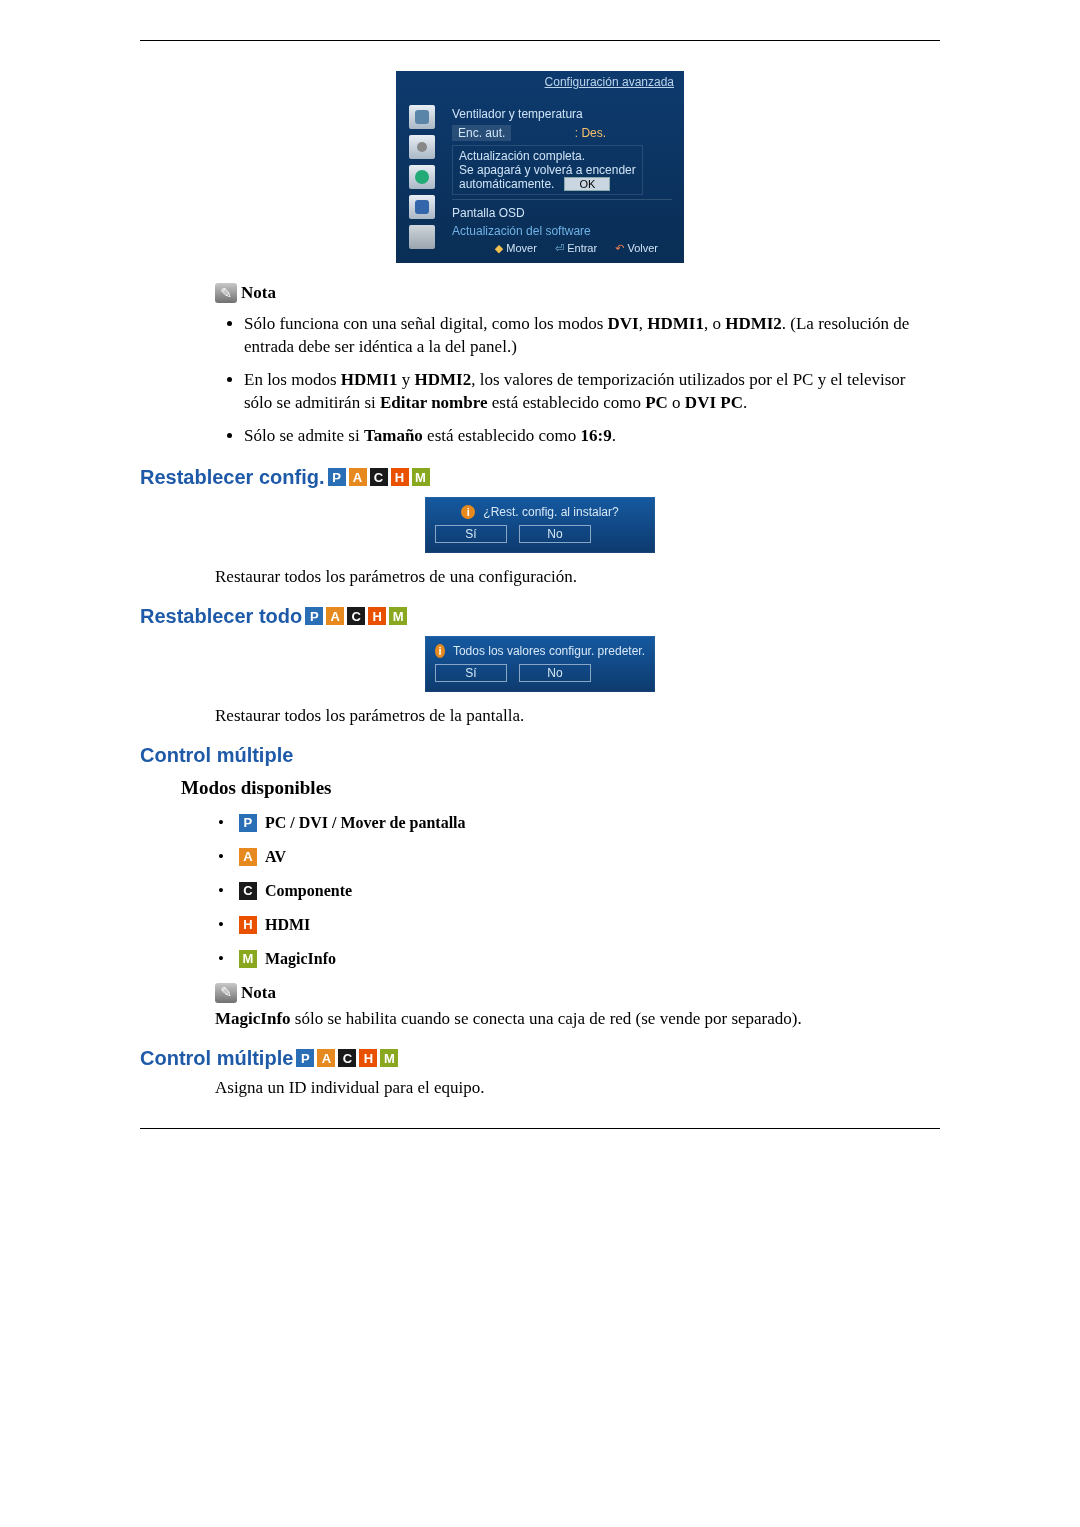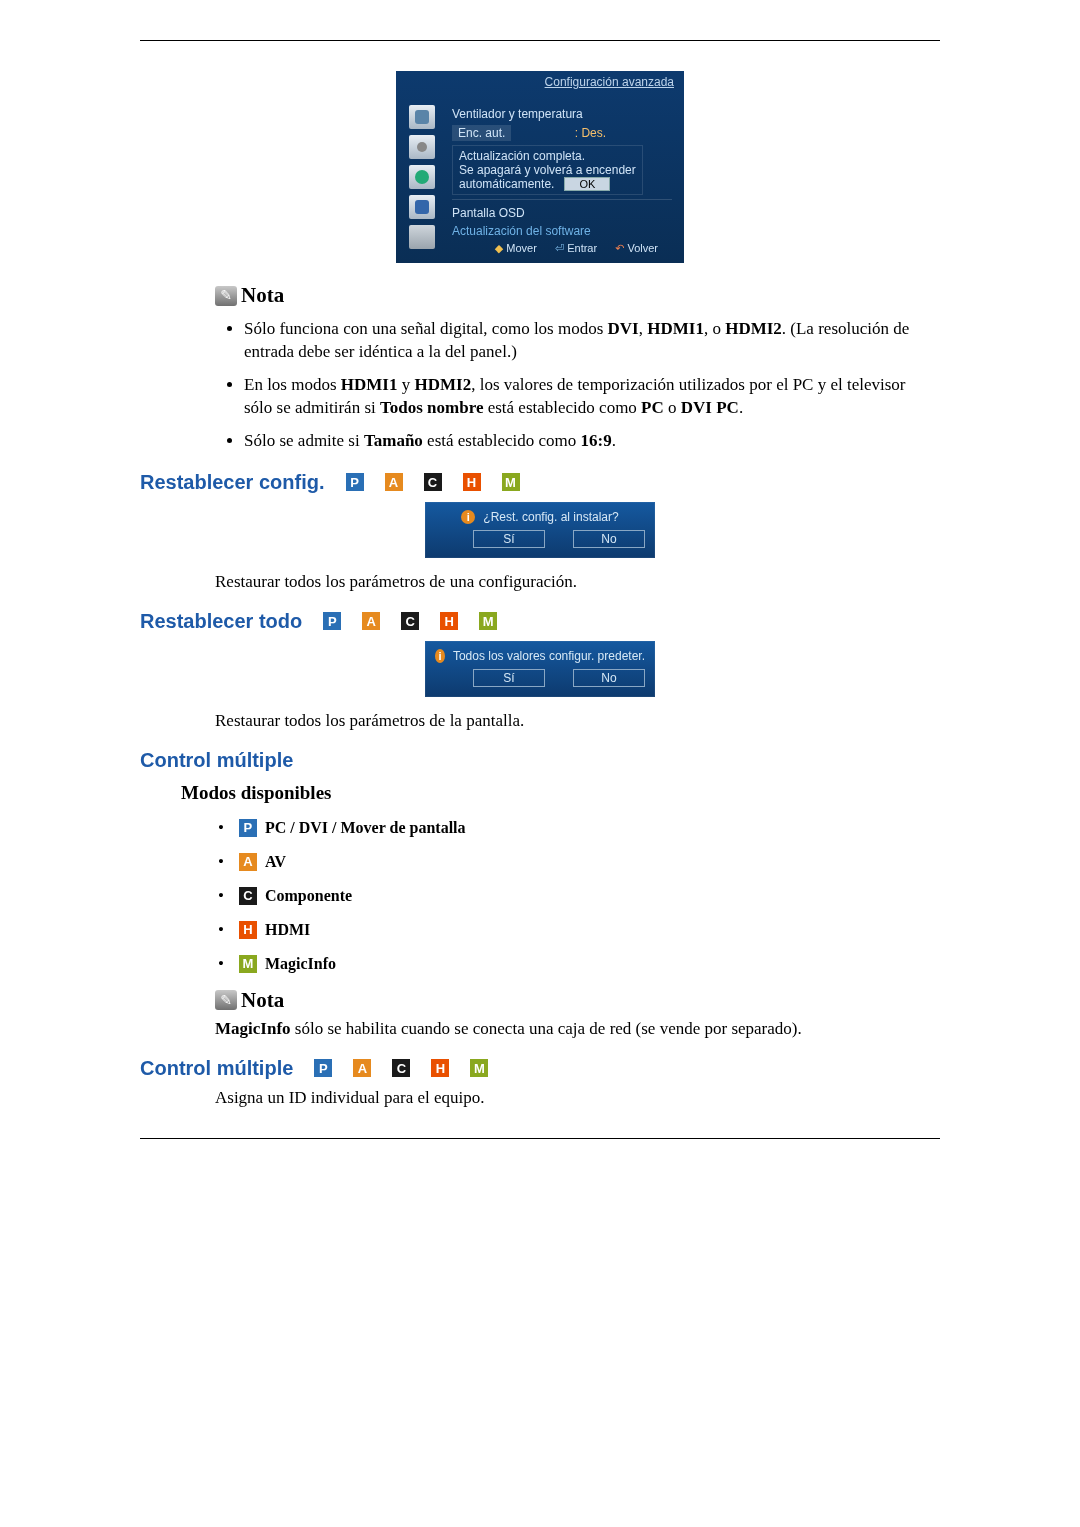--- a/index.html
+++ b/index.html
@@ -118,41 +118,41 @@
     gap: 4px;
     margin: 10px 0 6px 75px;
   }
   .note-icon {
     width: 22px; height: 20px;
     background: linear-gradient(#c8c8c8,#707070);
     border-radius: 3px;
     display:flex; align-items:center; justify-content:center;
     color:#fff; font-size:14px;
   }
-  .note-label { font-weight: bold; font-size: 21px; }
+  .note-label { font-weight: bold; font-size: 17px; }
 
   ul.bullet-list {
     margin: 4px 0 10px 78px;
     padding: 0 10px 0 26px;
   }
   ul.bullet-list li {
     margin: 10px 0;
     line-height: 1.35;
     font-size: 17px;
   }
 
   h3.blue {
     color: #1e5aa8;
     font-family: Arial, Helvetica, sans-serif;
     font-weight: bold;
     font-size: 20px;
     margin: 18px 0 8px 0;
     display: flex;
     align-items: center;
-    gap: 20px;
+    gap: 2px;
   }
   h3.blue.nochips { display:block;}
   h4.sub {
     font-weight: bold;
     font-size: 19px;
     margin: 10px 0 8px 41px;
   }
 
   .chip {
     display:inline-flex; align-items:center; justify-content:center;
@@ -177,21 +177,21 @@
     color:#d6e8f6;
     padding:8px 10px 10px 10px;
     box-shadow: 0 0 0 1px rgba(255,255,255,0.06) inset;
   }
   .dialog-row1 { display:flex; align-items:center; gap:8px; justify-content:center; white-space:nowrap;}
   .info-i {
     width:14px;height:14px; border-radius:50%;
     background:#e68a1f; color:#fff; font-weight:bold;
     display:flex;align-items:center;justify-content:center; font-size:11px;
   }
-  .dialog-btns { display:flex; gap:28px; justify-content:flex-end; margin-top:6px;}
+  .dialog-btns { display:flex; gap:12px; justify-content:flex-start; margin-top:6px;}
   .dlg-btn {
     border:1px solid #89a7c4;
     padding:1px 0;
     width:70px;
     text-align:center;
     color:#d6e8f6;
     font-size:12px;
   }
 
   p.body-text {
@@ -272,21 +272,21 @@
 
   <div class="note-row">
     <span class="note-icon">✎</span>
     <span class="note-label">Nota</span>
   </div>
   <ul class="bullet-list">
     <li>
       <span>Sólo funciona con una señal digital, como los modos </span><b>DVI</b><span>, </span><b>HDMI1</b><span>, o </span><b>HDMI2</b><span>. (La resolución de entrada debe ser idéntica a la del panel.)</span>
     </li>
     <li>
-      <span>En los modos </span><b>HDMI1</b><span> y </span><b>HDMI2</b><span>, los valores de temporización utilizados por el PC y el televisor sólo se admitirán si </span><b>Todos nombre</b><span> está establecido como </span><b>PC</b><span> o </span><b>DVI PC</b><span>.</span>
+      <span>En los modos </span><b>HDMI1</b><span> y </span><b>HDMI2</b><span>, los valores de temporización utilizados por el PC y el televisor sólo se admitirán si </span><b>Editar nombre</b><span> está establecido como </span><b>PC</b><span> o </span><b>DVI PC</b><span>.</span>
     </li>
     <li>
       <span>Sólo se admite si </span><b>Tamaño</b><span> está establecido como </span><b>16:9</b><span>.</span>
     </li>
   </ul>
 
   <h3 class="blue">
     <span>Restablecer config.</span>
     <span class="chip P">P</span>
     <span class="chip A">A</span>

